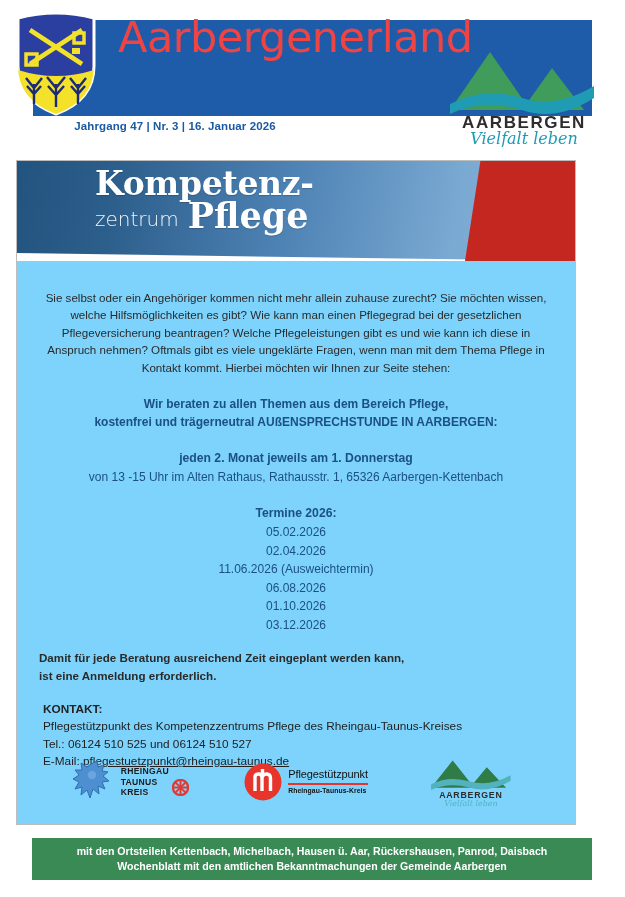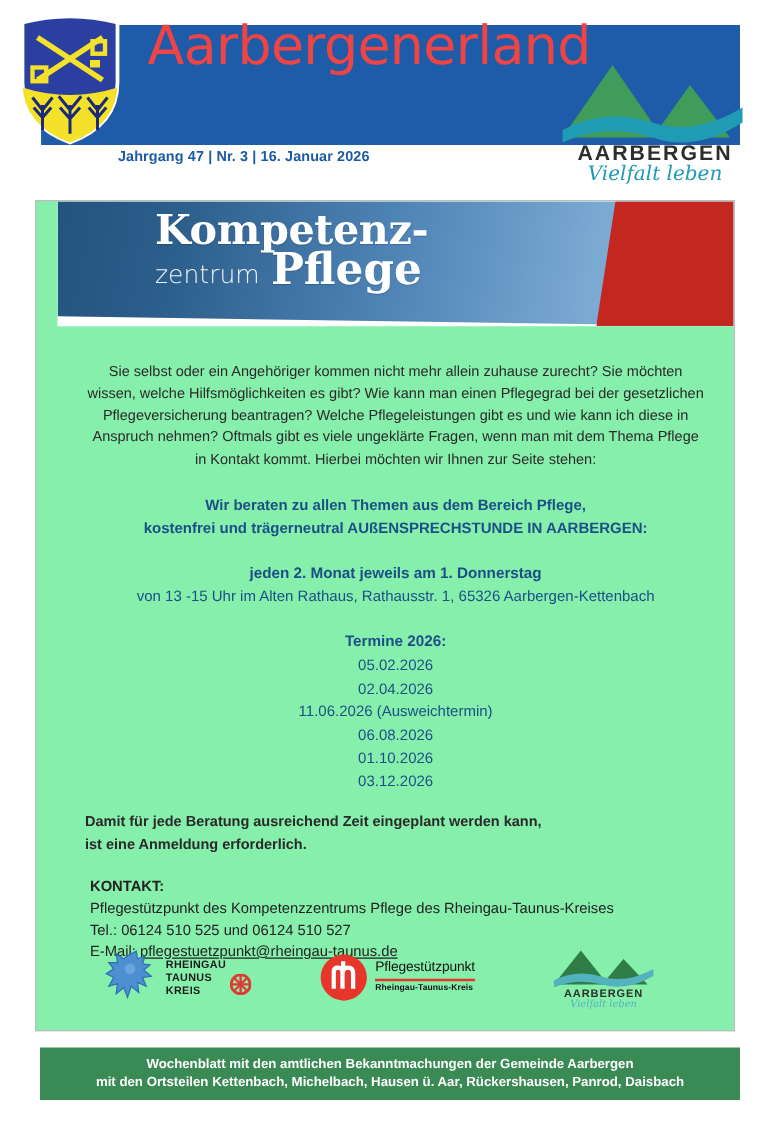--- a/index.html
+++ b/index.html
@@ -11,25 +11,25 @@
   .page{position:relative;width:625px;height:897px;overflow:hidden;background:#fff;}
 
   
   .masthead{position:absolute;left:33px;top:20px;width:559px;height:96px;background:#1f5ba6;background:#205ca8;}
   .masthead-bar{position:absolute;inset:0;background:#1e5ba9;}
   .crest{position:absolute;left:12px;top:8px;width:88px;height:110px;z-index:5;}
   .paper-title{position:absolute;left:118px;top:16px;font-family:"DejaVu Sans",sans-serif;
     font-size:43px;font-weight:400;color:#ef4444;letter-spacing:-0.5px;line-height:1;}
   .aarbergen-logo{position:absolute;left:444px;top:42px;width:160px;height:105px;z-index:6;}
   .issue-line{position:absolute;left:0;top:120px;width:350px;text-align:center;
-    font-size:11.5px;font-weight:bold;color:#1b5aa3;letter-spacing:.1px;padding-left:20px;}
-
-  
-  .card{position:absolute;left:28px;top:160px;width:560px;height:665px;
-    background:#86efac;border:1px solid #bdbdbd;box-sizing:border-box;overflow:hidden;padding-left:17px;}
+    font-size:11.5px;font-weight:bold;color:#1b5aa3;letter-spacing:.1px;}
+
+  
+  .card{position:absolute;left:16px;top:160px;width:560px;height:665px;
+    background:#7dd3fc;border:1px solid #bdbdbd;box-sizing:border-box;overflow:hidden;}
 
   
   .banner{position:relative;width:100%;height:100px;overflow:hidden;background:#fff;}
   .banner-blue{position:absolute;left:0;top:0;width:100%;height:100px;
     background:linear-gradient(100deg,#23537f 0%,#2d5f8c 18%,#4d82b4 48%,#7aa9d2 78%,#84b0d6 100%);
     clip-path:polygon(0 0,100% 0,100% 100%,0 92%);}
   .banner-red{position:absolute;top:0;right:0;height:100px;width:110px;background:#c4271f;
     clip-path:polygon(14% 0,100% 0,100% 100%,0 100%);}
   .banner-text{position:absolute;left:78px;top:6px;z-index:4;color:#fff;}
   .kompetenz{font-family:"DejaVu Serif",serif;font-weight:bold;font-size:33px;line-height:1;
@@ -206,17 +206,17 @@
         <path d="M76 54 L106 18 L140 54 Z" fill="#2f7c46"></path>
         <path d="M8 48 Q40 32 76 43 Q110 53 148 32 L148 42 Q110 64 76 54 Q40 44 8 58 Z" fill="#52b3bf"></path>
         <text x="78" y="72" font-family="Liberation Sans, sans-serif" font-size="15.5" font-weight="bold" letter-spacing="1.3" text-anchor="middle" fill="#2d2d2d">AARBERGEN</text>
         <text x="78" y="86" font-family="DejaVu Serif, serif" font-size="14" font-style="italic" text-anchor="middle" fill="#52b3bf">Vielfalt leben</text>
       </svg>
 
     </div>
   </div>
 
   <div class="footer">
+    <div class="footer-line">mit den Ortsteilen Kettenbach, Michelbach, Hausen ü. Aar, Rückershausen, Panrod, Daisbach</div>
     <div class="footer-line">Wochenblatt mit den amtlichen Bekanntmachungen der Gemeinde Aarbergen</div>
-    <div class="footer-line">mit den Ortsteilen Kettenbach, Michelbach, Hausen ü. Aar, Rückershausen, Panrod, Daisbach</div>
   </div>
 
 </div>
 
 </body></html>

